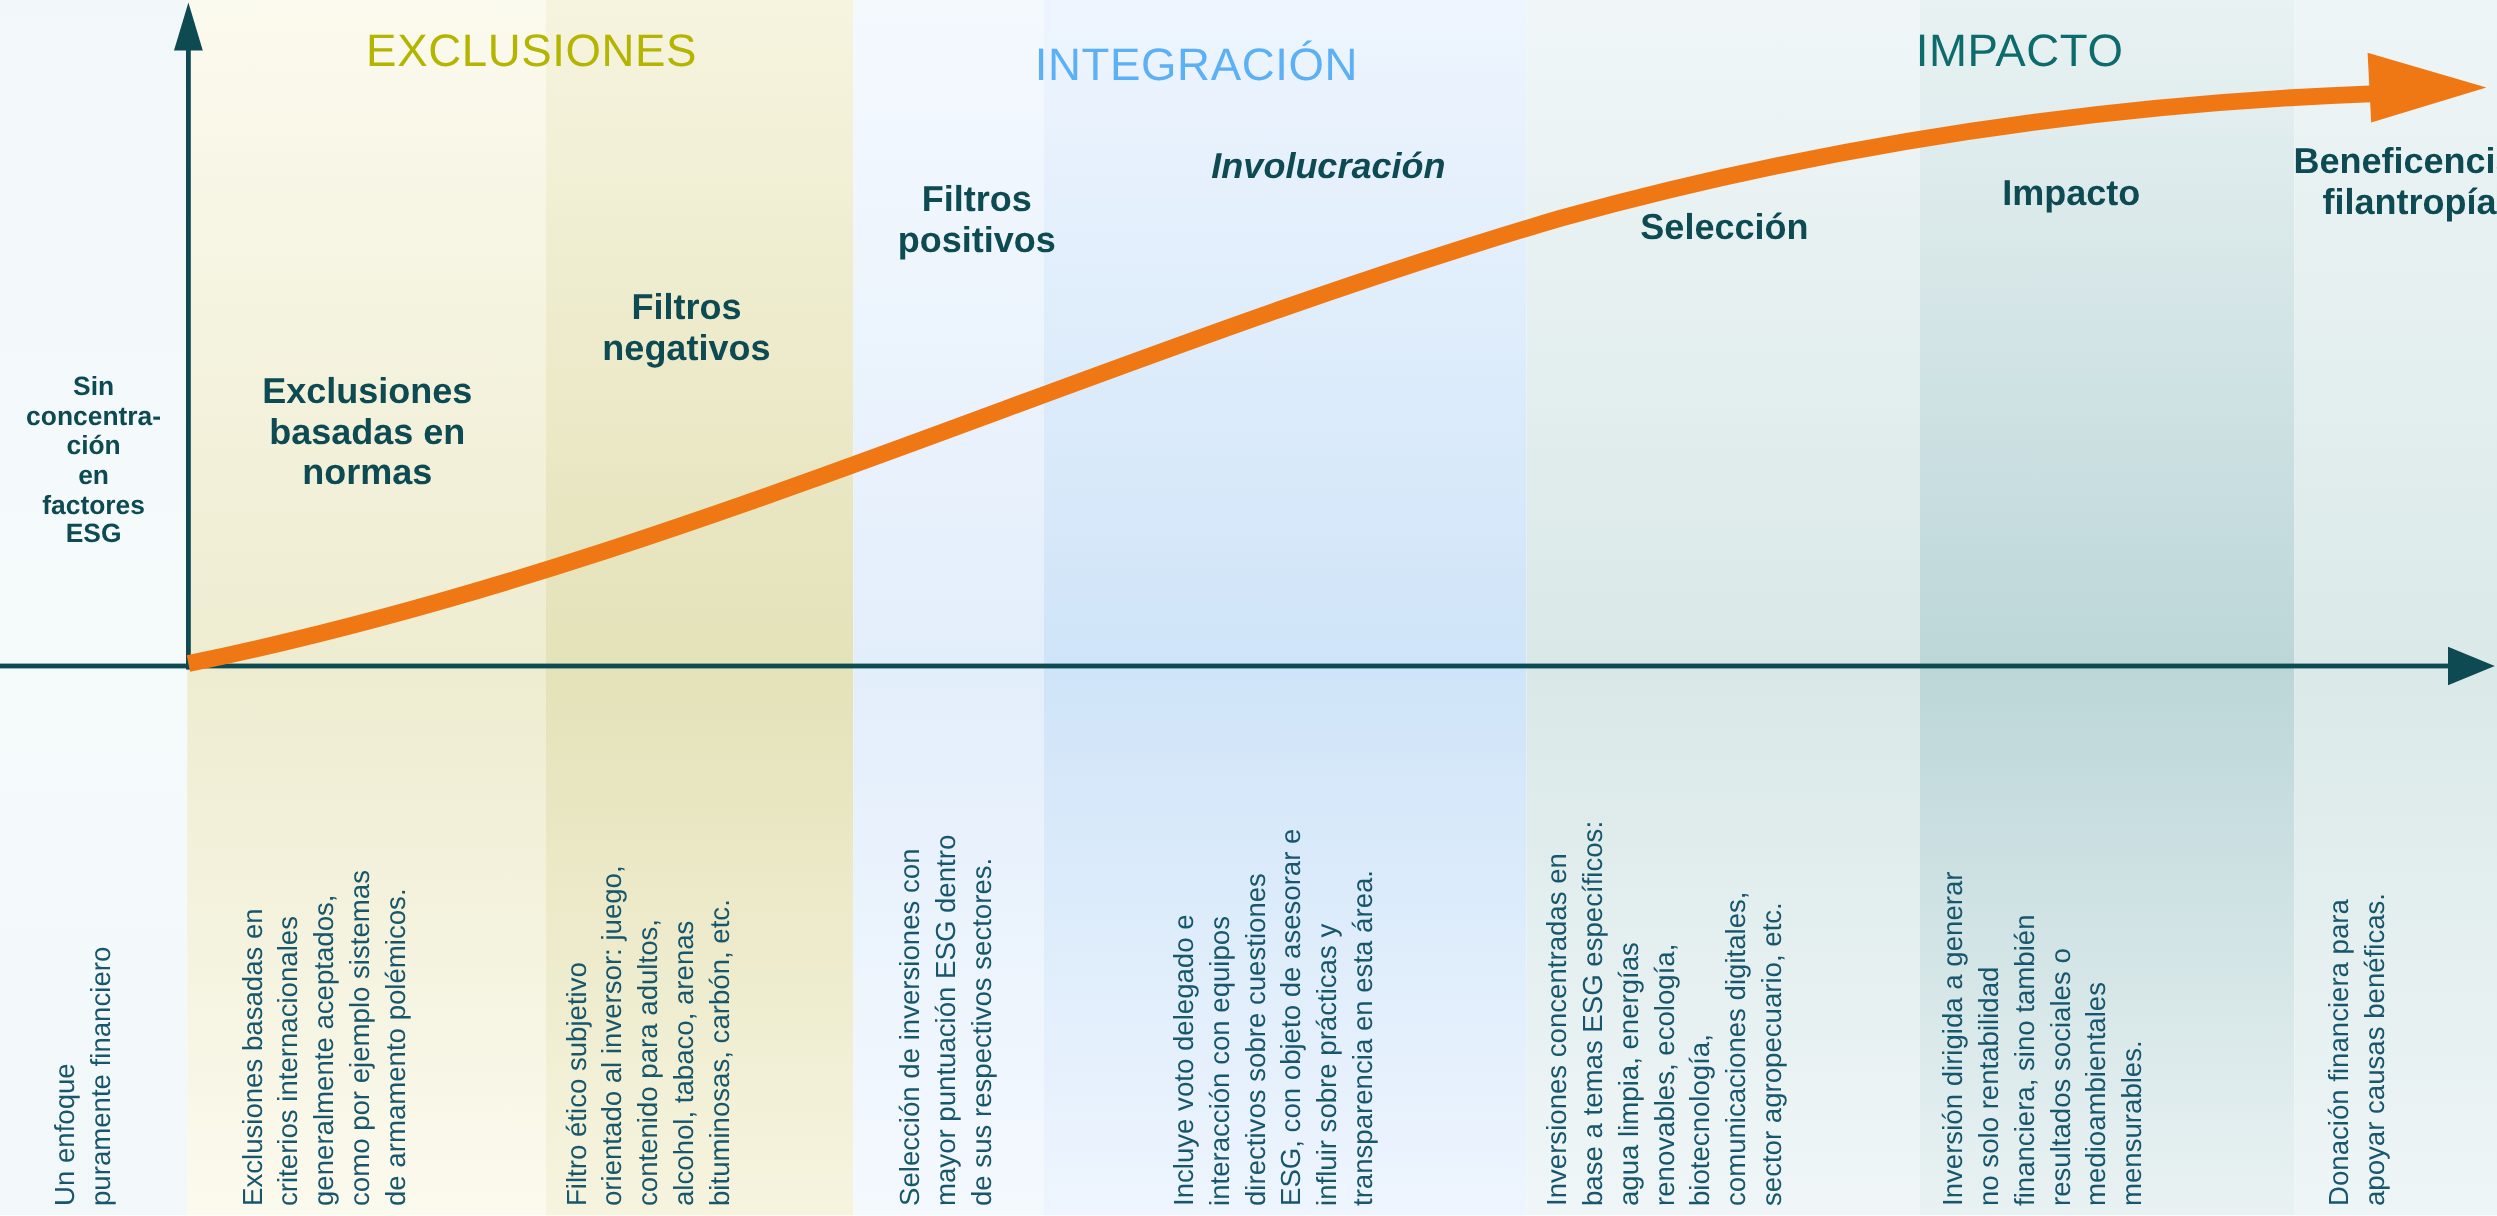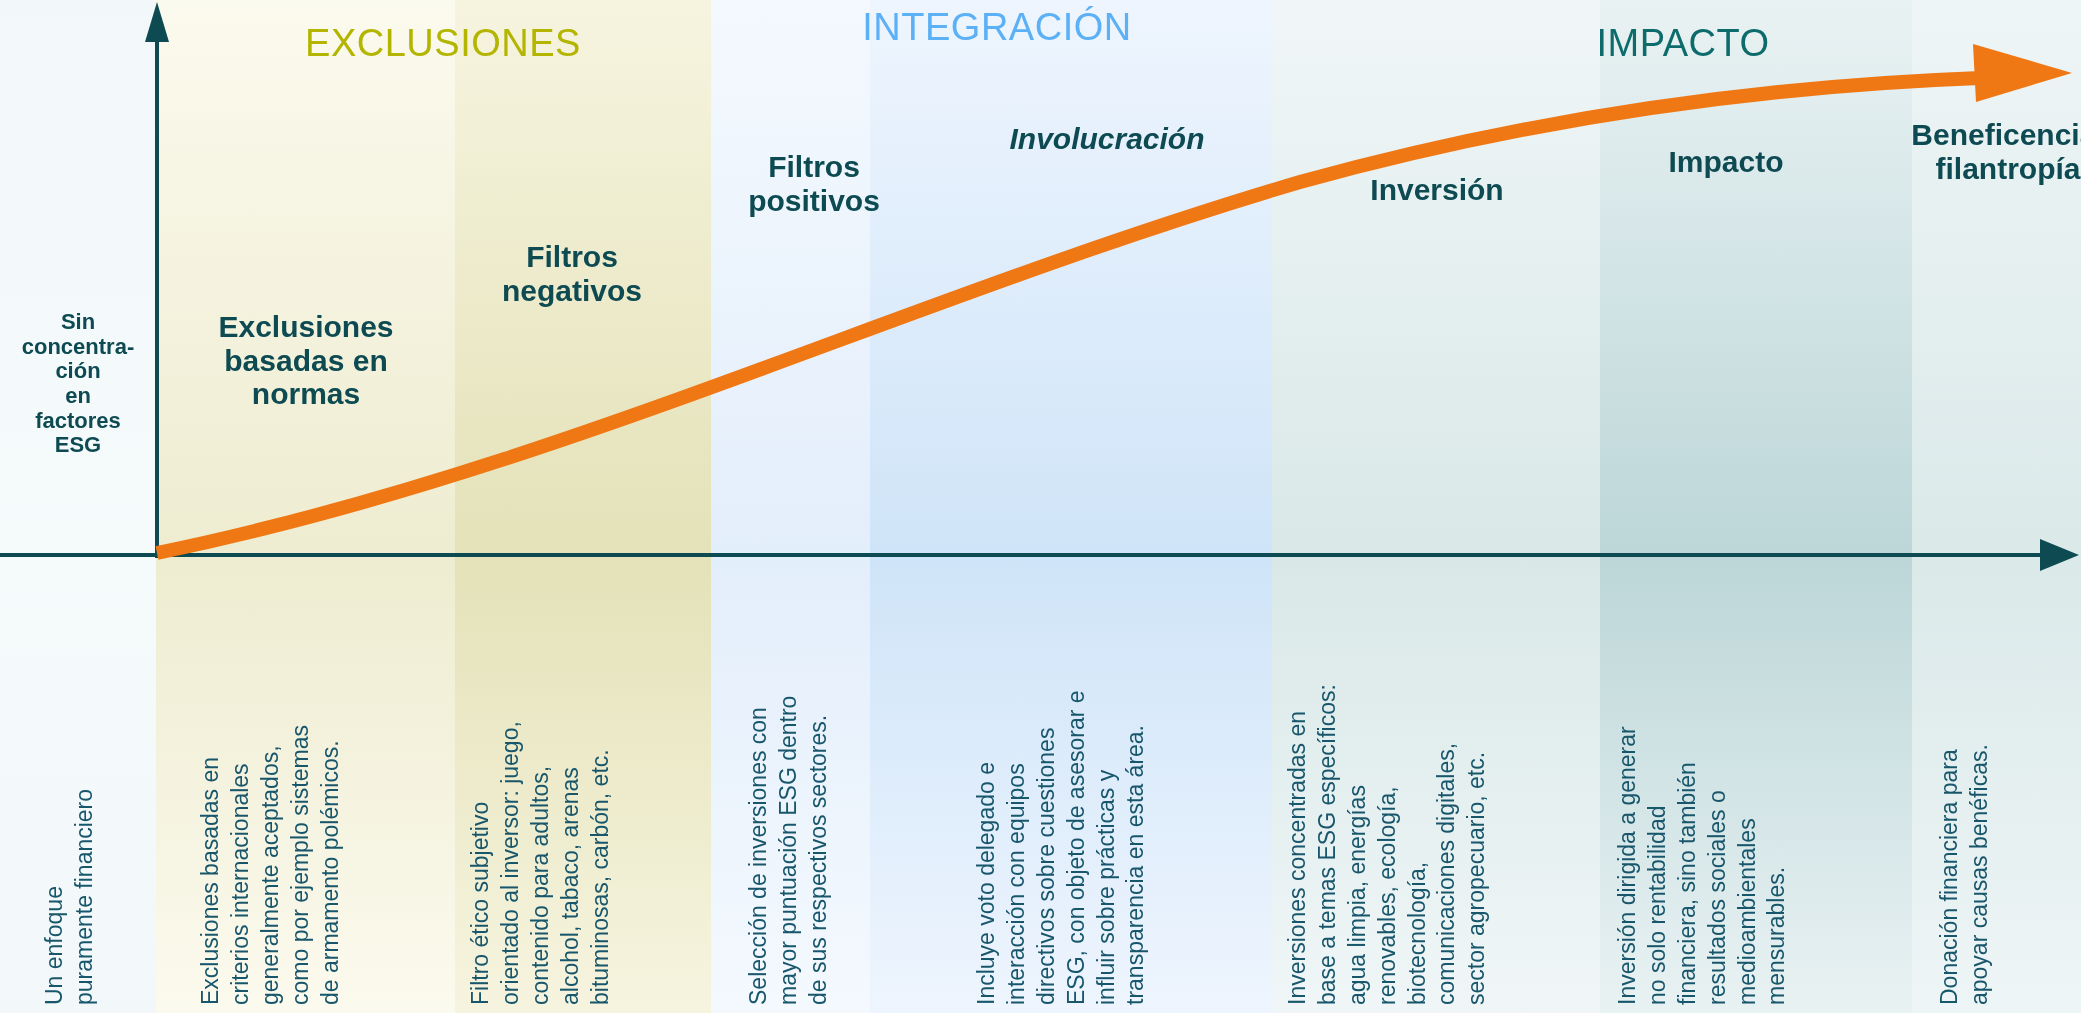--- a/index.html
+++ b/index.html
@@ -79,40 +79,40 @@
 
     <polygon points="2079,555 2040,539 2040,571" fill="#0d4a52"></polygon>
 
     <path id="esg-curve" d="M 157,553 C 560,470 900,300 1300,182 C 1560,110 1790,85 1980,78" fill="none" stroke="#f07814" stroke-width="14" stroke-linecap="butt"></path>
 
     <polygon points="2072,73 1973,44 1976,102" fill="#f07814"></polygon>
   </svg>
 
   <div id="sections-layer">
       <div class="sect-title" style="left: 443px; top: 22px; color: rgb(179, 181, 0);">EXCLUSIONES</div>
-      <div class="sect-title" style="left: 997px; top: 6px; color: rgb(92, 176, 245);">INTEGRACIÓN</div>
+      <div class="sect-title" style="left: 997px; top: 34px; color: rgb(92, 176, 245);">INTEGRACIÓN</div>
       <div class="sect-title" style="left: 1683px; top: 22px; color: rgb(13, 107, 107);">IMPACTO</div>
     </div>
 
   <div id="titles-layer">
       <div class="cat-title" style="left: 78px; top: 310px; font-size: 22px; white-space: pre-line;">Sin
 concentra-
 ción
 en
 factores
 ESG</div>
       <div class="cat-title" style="left: 306px; top: 310px; font-size: 30px; white-space: pre-line;">Exclusiones
 basadas en
 normas</div>
       <div class="cat-title" style="left: 572px; top: 240px; font-size: 30px; white-space: pre-line;">Filtros
 negativos</div>
       <div class="cat-title" style="left: 814px; top: 150px; font-size: 30px; white-space: pre-line;">Filtros
 positivos</div>
       <div class="cat-title" style="left: 1107px; top: 122px; font-size: 30px; white-space: pre-line; font-style: italic;">Involucración</div>
-      <div class="cat-title" style="left: 1437px; top: 173px; font-size: 30px; white-space: pre-line;">Inversión</div>
+      <div class="cat-title" style="left: 1437px; top: 173px; font-size: 30px; white-space: pre-line;">Selección</div>
       <div class="cat-title" style="left: 1726px; top: 145px; font-size: 30px; white-space: pre-line;">Impacto</div>
       <div class="cat-title" style="left: 1975px; top: 118px; font-size: 30px; white-space: pre-line; margin-left: 33px;">Beneficencia/
 filantropía</div>
     </div>
 
   <div id="desc-layer">
       <div class="desc" style="left: 40px; top: 600px; font-size: 23px; height: 405px;">Un enfoque
 puramente financiero</div>
       <div class="desc" style="left: 196px; top: 592px; font-size: 23px; height: 413px;">Exclusiones basadas en
 criterios internacionales

